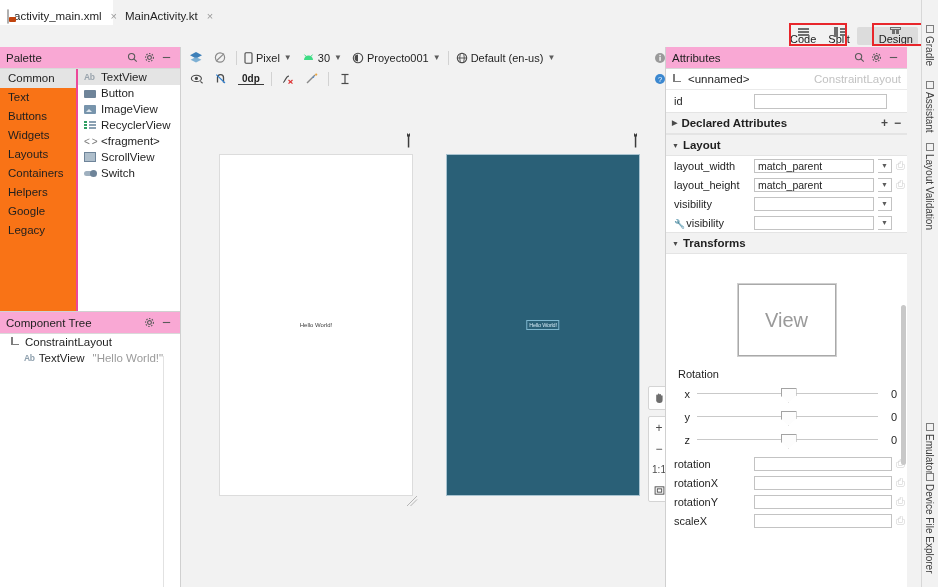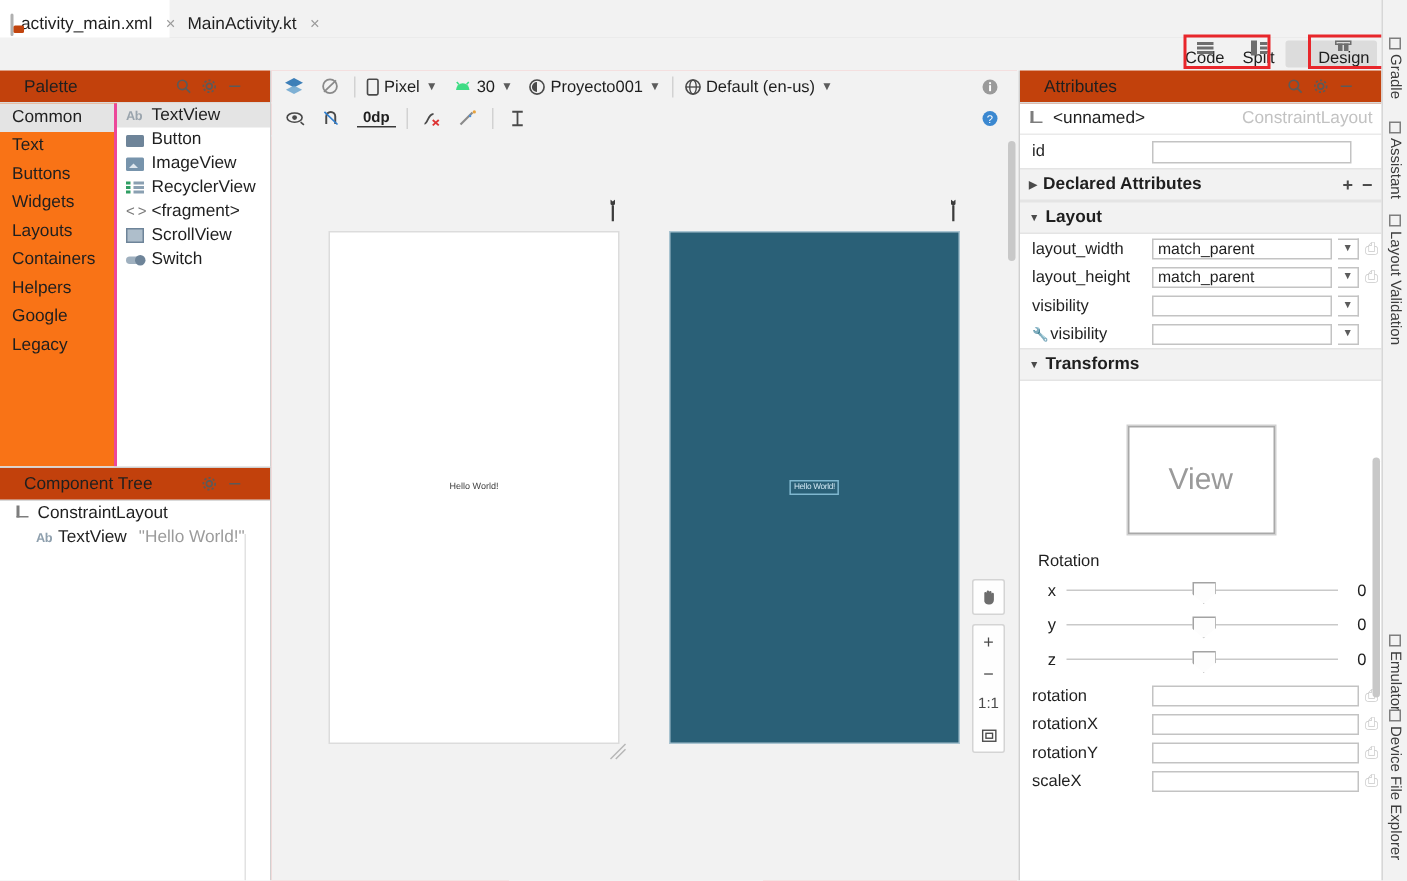--- a/index.html
+++ b/index.html
@@ -31,21 +31,21 @@
   .vm .glyph{display:inline-block;width:11px;height:10px;position:relative;}
   .g-code:before{content:"";position:absolute;left:0;top:1px;width:11px;height:1.5px;background:#6e6e6e;box-shadow:0 3px 0 #6e6e6e,0 6px 0 #6e6e6e;}
   .g-split:before{content:"";position:absolute;left:0;top:0;width:4px;height:10px;background:#6e6e6e;}
   .g-split:after{content:"";position:absolute;left:6px;top:1px;width:5px;height:1.5px;background:#6e6e6e;box-shadow:0 3px 0 #6e6e6e,0 6px 0 #6e6e6e;}
   .g-design{border:1.5px solid #6e6e6e;box-sizing:border-box;}
   .g-design:before{content:"";position:absolute;left:1px;top:1px;width:3px;height:5px;background:#6e6e6e;}
   .g-design:after{content:"";position:absolute;left:5px;top:1px;width:3px;height:5px;background:#6e6e6e;}
   .redbox{position:absolute;border:2px solid #e8262b;box-sizing:border-box;pointer-events:none;}
 
   
-  .panel-head{height:22px;display:flex;align-items:center;background:#c2410c;border-bottom:1px solid #d9d9d9;padding:0 16px;box-sizing:border-box;}
+  .panel-head{height:22px;display:flex;align-items:center;background:#f9a8d4;border-bottom:1px solid #d9d9d9;padding:0 6px;box-sizing:border-box;}
   .panel-title{font-size:11.5px;color:#1f1f1f;flex:1;}
   .hicon{width:15px;height:15px;display:inline-flex;align-items:center;justify-content:center;color:#5a5a5a;font-size:11px;margin-left:2px;}
   .hicon svg{display:block;}
 
   #palette{position:absolute;left:0;top:47px;width:181px;height:264px;background:#fff;border-right:1px solid #d0d0d0;box-sizing:border-box;}
   #palette .body{position:absolute;left:0;top:22px;right:0;bottom:0;display:flex;}
   .cat-col{width:78px;border-right:2px solid #ec4899;background:#f97316;box-sizing:border-box;}
   .cat{height:19px;line-height:19px;padding-left:8px;font-size:11.5px;color:#1f1f1f;}
   .cat.sel{background:#e4e4e4;}
   .item-col{flex:1;background:#fff;}
@@ -70,41 +70,41 @@
   .trow.lvl1{padding-left:10px;}
   .trow.lvl2{padding-left:24px;}
   .tval{color:#9b9b9b;margin-left:4px;}
   .cl-ico{width:11px;height:11px;position:relative;}
   .cl-ico:before{content:"";position:absolute;left:1px;top:0;width:1.5px;height:8px;background:#7d7d7d;}
   .cl-ico:after{content:"";position:absolute;left:1px;top:7px;width:8px;height:1.5px;background:#7d7d7d;}
   .ab-ico{color:#8fa0ae;font-size:8.5px;font-weight:bold;letter-spacing:-0.3px;}
   .ctree-split{position:absolute;right:16px;top:22px;bottom:0;width:1px;background:#e2e2e2;}
 
   
-  #designer{position:absolute;left:181px;top:47px;width:497px;height:540px;background:#fca5a5;box-sizing:border-box;}
+  #designer{position:absolute;left:181px;top:47px;width:497px;height:540px;background:#eab308;box-sizing:border-box;}
   .dtoolbar{position:absolute;left:0;top:0;width:497px;height:21px;background:#f2f2f2;display:flex;align-items:center;gap:0px;border-bottom:1px solid #e3e3e3;}
   .dtoolbar2{position:absolute;left:0;top:21px;width:497px;height:22px;background:#f2f2f2;display:flex;align-items:center;border-bottom:1px solid #dcdcdc;}
   .tbtn{height:18px;min-width:18px;display:flex;align-items:center;justify-content:center;gap:3px;padding:0 3px;font-size:11px;color:#1f1f1f;position:relative;}
   .caret{color:#5c5c5c;font-size:8px;margin-left:1px;}
   .tsep{width:1px;height:14px;background:#d2d2d2;margin:0 4px;}
   .canvas{position:absolute;left:0;top:43px;right:0;bottom:0;background:#f2f2f2;overflow:hidden;}
 
   .devwrap{position:absolute;}
   .wrench{position:absolute;top:-22px;right:-2px;width:11px;height:15px;}
   .phone{box-shadow:0 0 0 1px #dcdcdc;}
   .blueprintbox{box-shadow:0 0 0 1px #a8c3d0;}
   .hello-light{position:absolute;font-size:6px;color:#3c3c3c;}
   .hello-bp{position:absolute;font-size:5.5px;color:#cfe6f2;border:1px solid #7fb7cf;padding:1px 2px;letter-spacing:-0.2px;}
   .resize-hdl{position:absolute;width:12px;height:12px;}
 
   .zoomctl{position:absolute;right:8px;width:20px;background:#fefefe;border:1px solid #d4d4d4;border-radius:2px;display:flex;flex-direction:column;align-items:center;}
   .zbtn{width:20px;height:21px;display:flex;align-items:center;justify-content:center;font-size:12px;color:#4a4a4a;}
 
   
-  #attrs{position:absolute;left:679px;top:47px;width:242px;height:540px;background:#fff;border-left:1px solid #d0d0d0;box-sizing:border-box;}
+  #attrs{position:absolute;left:665px;top:47px;width:242px;height:540px;background:#fff;border-left:1px solid #d0d0d0;box-sizing:border-box;}
   #attrs .ahead{height:22px;}
   .subject{height:20px;display:flex;align-items:center;padding:0 6px;font-size:11.5px;border-bottom:1px solid #eaeaea;}
   .subject .sname{margin-left:5px;}
   .subject .stype{margin-left:auto;color:#c2c2c2;}
   .arow{height:19px;display:flex;align-items:center;padding:0 4px 0 8px;font-size:11px;gap:4px;}
   .alabel{width:76px;flex:none;color:#1f1f1f;}
   .afield{flex:1;height:14px;background:#fff;border:1px solid #c3c3c3;box-sizing:border-box;display:flex;align-items:center;padding:0 3px;font-size:10.5px;color:#1f1f1f;}
   .adrop{width:14px;height:14px;border:1px solid #c3c3c3;border-left:none;box-sizing:border-box;display:flex;align-items:center;justify-content:center;background:#fff;font-size:7px;color:#5c5c5c;}
   .apad{width:7px;flex:none;color:#c9c9c9;font-size:11px;text-align:center;}
   .section{height:20px;display:flex;align-items:center;padding:0 6px;font-weight:bold;font-size:11.5px;background:#f2f2f2;border-top:1px solid #e4e4e4;border-bottom:1px solid #e4e4e4;gap:4px;}

